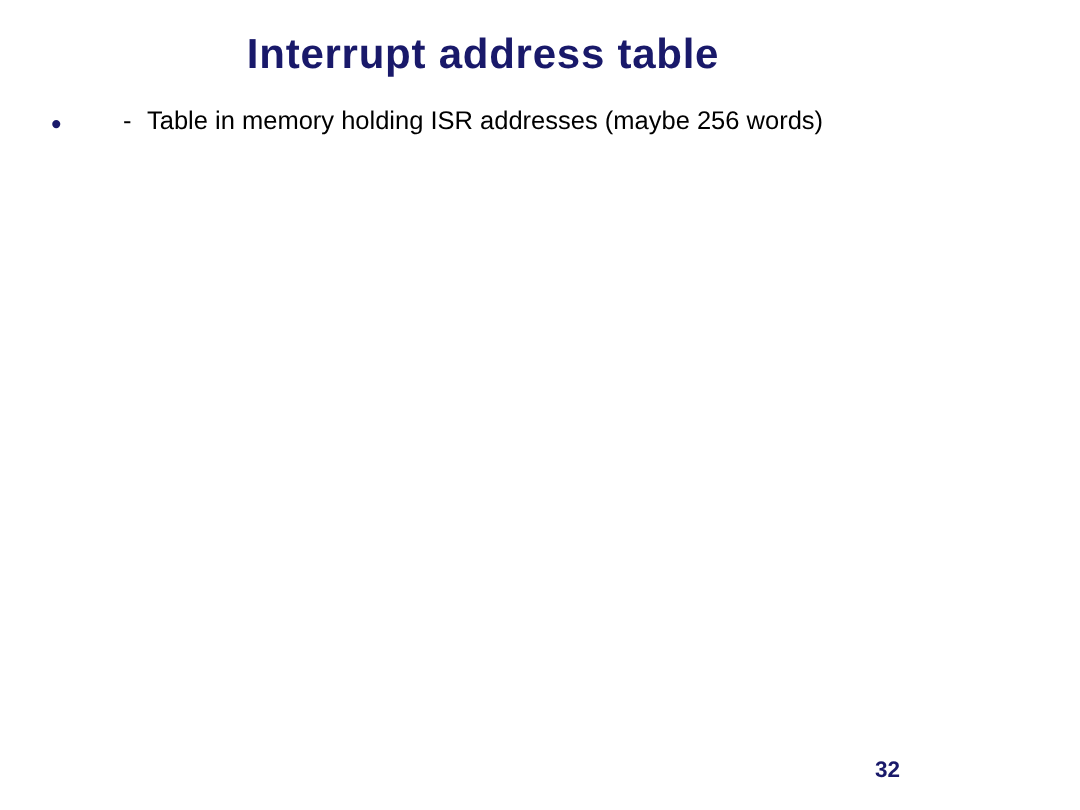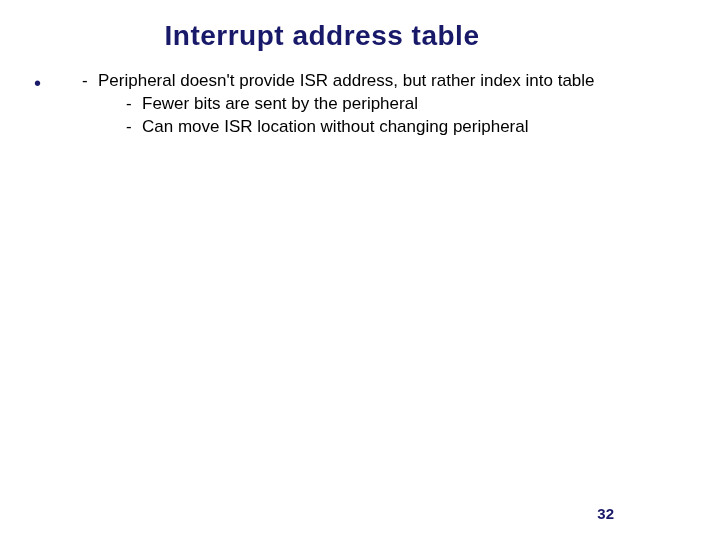--- a/index.html
+++ b/index.html
@@ -83,44 +83,36 @@
   ul.level3 > li::before {
     content: "-";
     position: absolute;
     left: 0;
     top: 0;
     color: #000;
   }
   .page-number {
     position: absolute;
     bottom: 18px;
-    right: 30px;
+    right: 44px;
     color: #19196a;
     font-size: 15px;
     font-weight: bold;
   }
 </style>
 </head>
 <body>
 
 <div class="slide">
   <h1 class="title">Interrupt address table</h1>
 
   <ul class="level1">
     <li>
       <ul class="level2">
         <li>
-          <span>Peripheral doesn't provide ISR address, but rather index into table</span>
-          <ul class="level3">
-            <li>
-              <span>Fewer bits are sent by the peripheral</span>
-            </li>
-            <li>
-              <span>Can move ISR location without changing peripheral</span>
-            </li>
-          </ul>
+          <span>Table in memory holding ISR addresses (maybe 256 words)</span>
         </li>
       </ul>
     </li>
   </ul>
 
   <div class="page-number">32</div>
 </div>
 
 </body></html>

